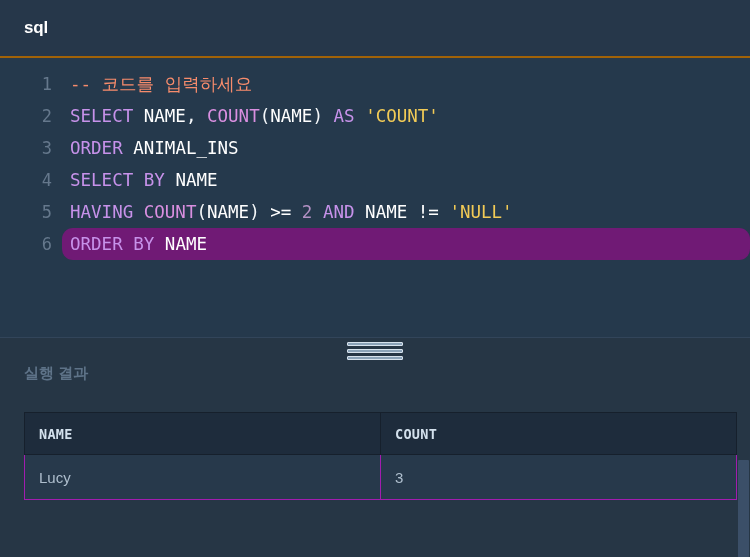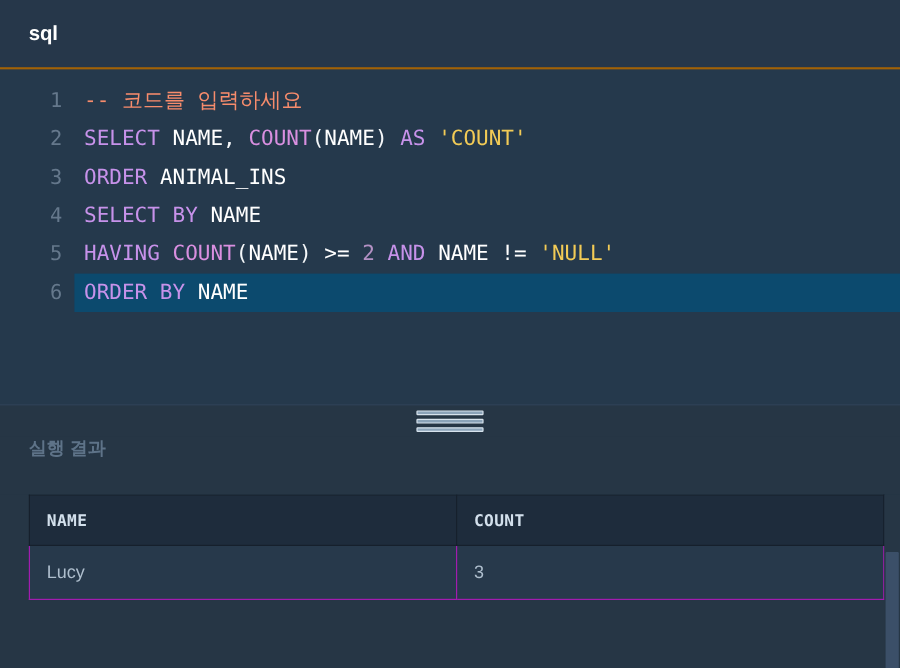--- a/index.html
+++ b/index.html
@@ -57,21 +57,22 @@
 
   .code-line {
     display: flex;
     align-items: center;
     height: 32px;
     line-height: 32px;
     position: relative;
   }
 
   .code-line.active .code-text {
-    background: #0c4a6e;
+    background: #701a75;
+    border-radius: 11px;
   }
 
   .gutter {
     flex: 0 0 62px;
     text-align: right;
     padding-right: 10px;
     font-family: "DejaVu Sans Mono", "Liberation Mono", monospace;
     font-size: 17px;
     color: #65788c;
     user-select: none;

